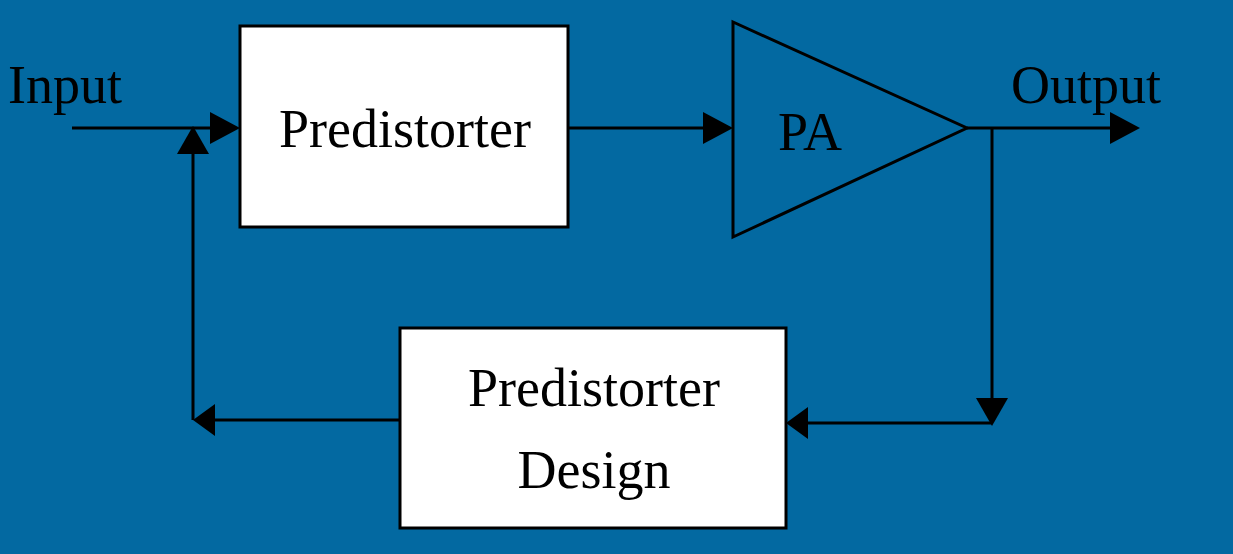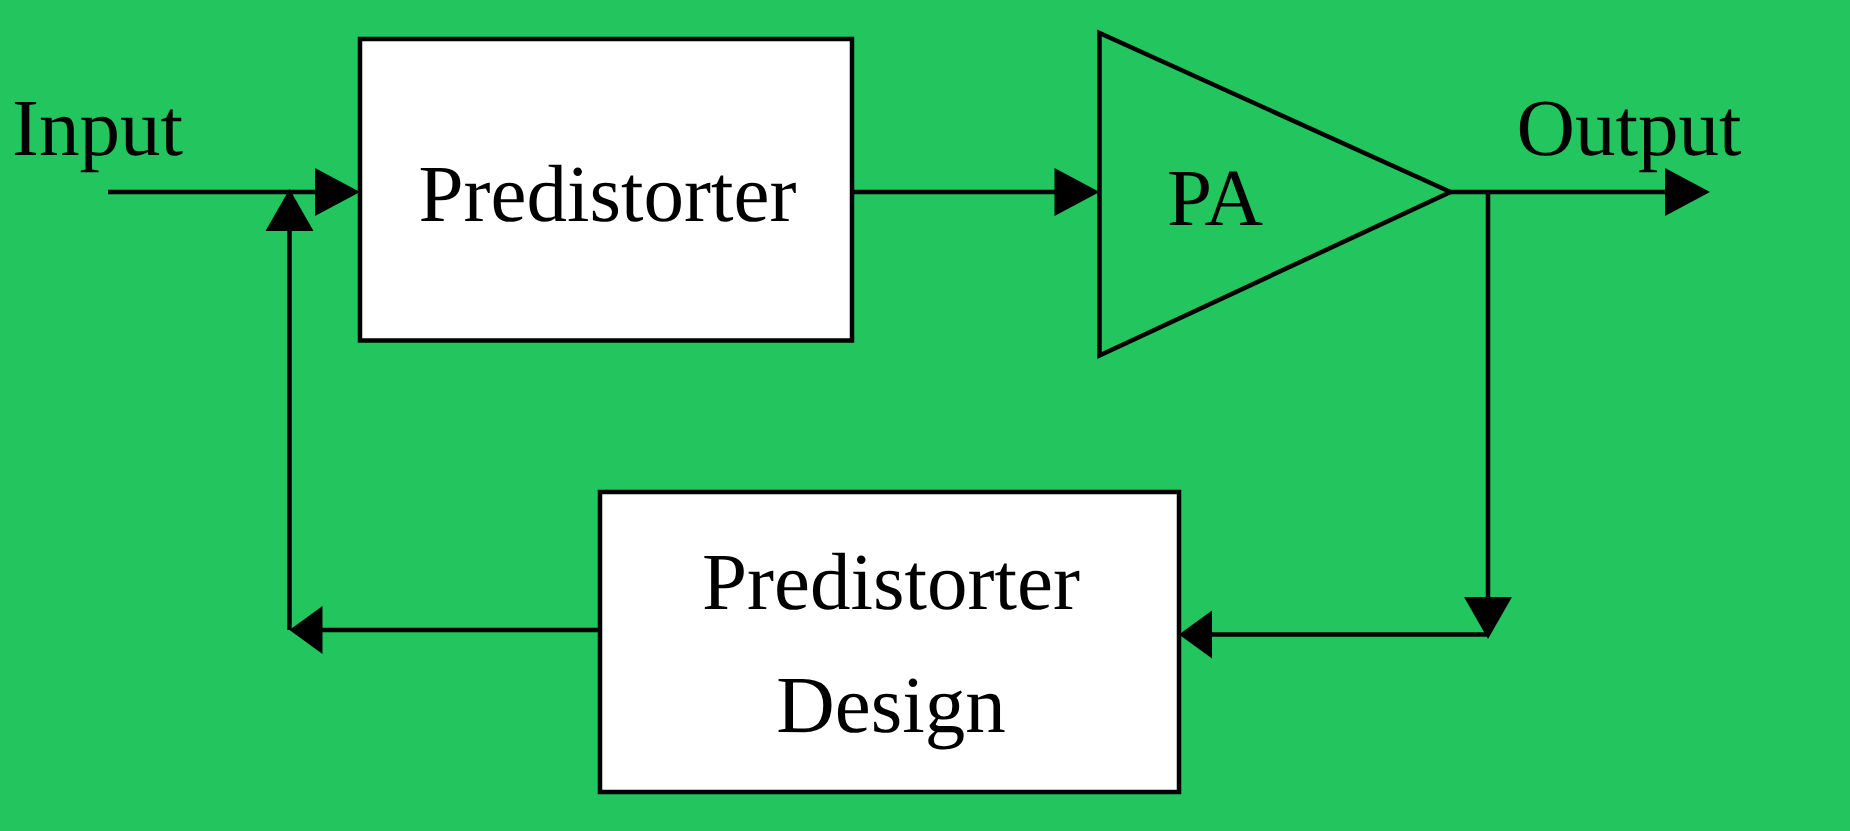--- a/index.html
+++ b/index.html
@@ -5,21 +5,21 @@
 <style>
   html, body {
     margin: 0;
     padding: 0;
     background: #ffffff;
   }
   #diagram-root {
     position: relative;
     width: 1233px;
     height: 554px;
-    background: #22c55e;
+    background: #0369a1;
     overflow: hidden;
     font-family: "Liberation Serif", "DejaVu Serif", serif;
   }
   svg#block-diagram {
     display: block;
     width: 1233px;
     height: 554px;
   }
   .shape-stroke {
     fill: none;

